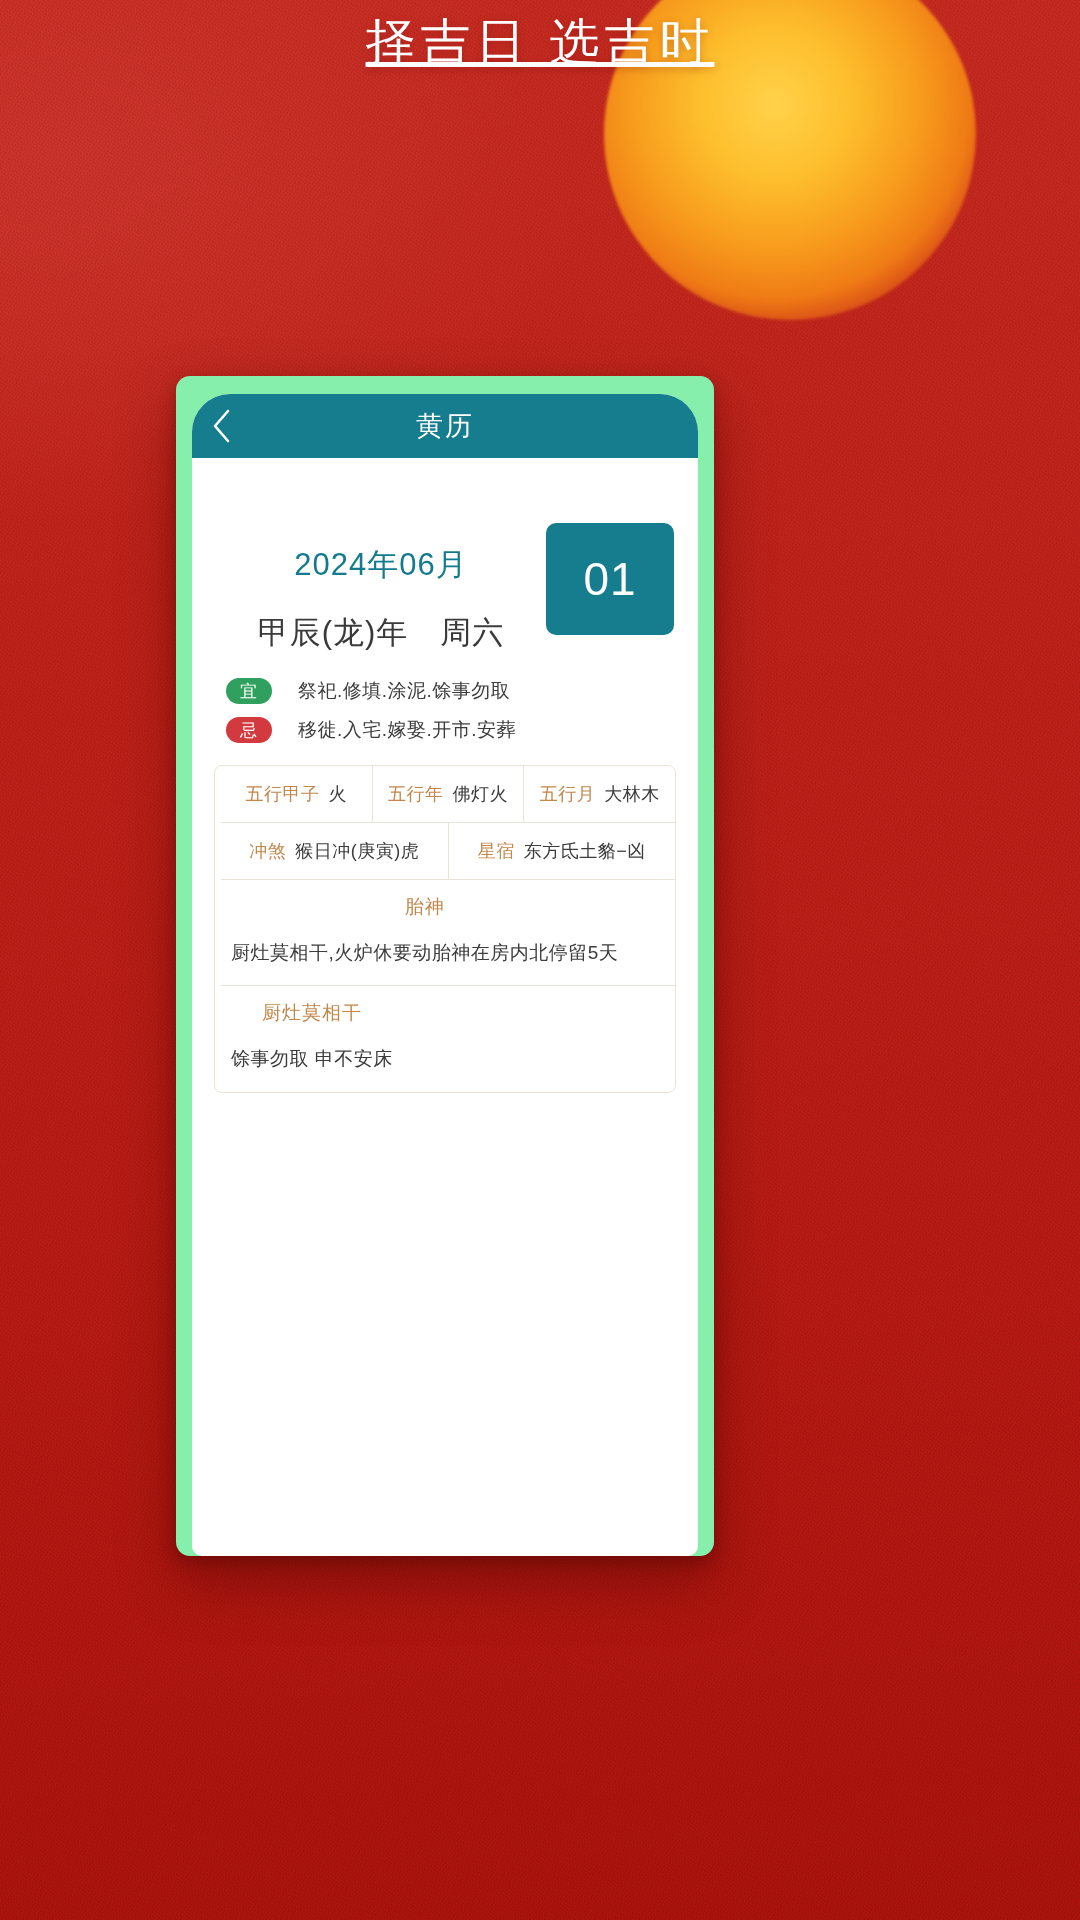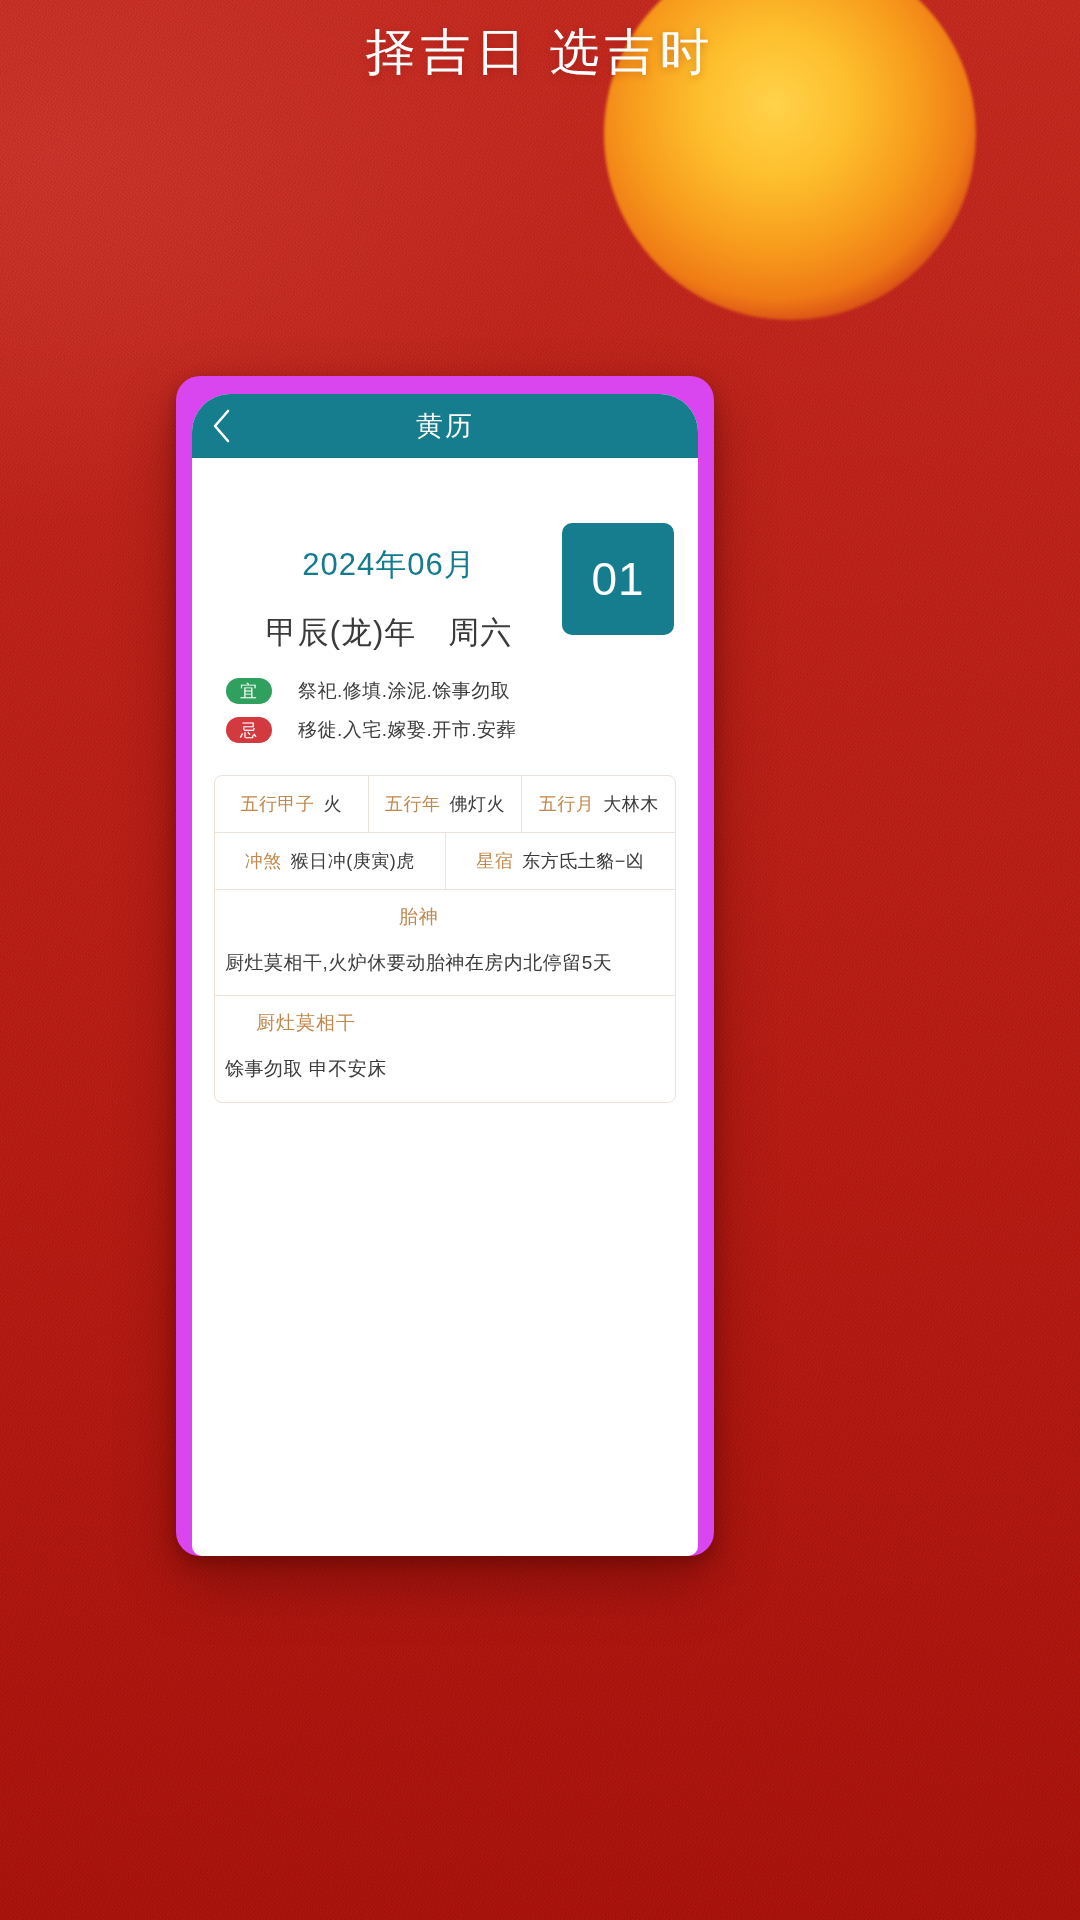--- a/index.html
+++ b/index.html
@@ -37,29 +37,30 @@
   }
 
   
   .headline-wrap{position:absolute;left:0;top:0;width:1080px;text-align:center;}
   #title{
     margin-top:138px;font-size:96px;line-height:1.12;color:#fff;
     font-weight:400;letter-spacing:10px;
     text-shadow:0 2px 10px rgba(110,8,5,.30);
   }
   #subtitle{
-    margin-top:22px;font-size:50px;line-height:1.2;color:#ffffff;
+    margin-top:12px;font-size:50px;line-height:1.2;color:#ffffff;
     font-weight:400;letter-spacing:5px;
     text-shadow:0 2px 8px rgba(110,8,5,.28);
+    text-decoration:underline;
   }
 
   
   #phone{
     position:absolute;left:176px;top:376px;width:538px;height:1180px;
-    background:#d946ef;border-radius:24px;
+    background:#86efac;border-radius:14px;
     box-shadow:0 26px 58px rgba(80,4,2,.45), 0 6px 16px rgba(60,2,2,.35);
     padding:18px 16px 0 16px;box-sizing:border-box;
   }
   #screen{
     width:100%;height:100%;background:#ffffff;
     border-radius:38px 38px 10px 10px;overflow:hidden;position:relative;
   }
 
   
   #appbar{
@@ -78,40 +79,40 @@
 
   
   .date-section{
     display:flex;align-items:center;justify-content:space-between;
     padding:40px 24px 0 24px;box-sizing:border-box;
   }
   .date-left{flex:1;text-align:center;padding-top:46px;}
   #ym{color:#137b8d;font-size:31px;letter-spacing:1px;}
   #ganzhi{color:#3a3a3a;font-size:31px;margin-top:26px;letter-spacing:1px;}
   #daybox{
-    width:112px;height:112px;background:#157d8e;border-radius:10px;
+    width:128px;height:112px;background:#157d8e;border-radius:10px;
     display:flex;align-items:center;justify-content:center;
     color:#fff;font-size:46px;margin-top:6px;flex:none;letter-spacing:1px;
   }
 
   
   .yj{padding:24px 24px 0 34px;}
   .yj-row{display:flex;align-items:center;margin-bottom:13px;}
   .badge{
     width:46px;height:26px;border-radius:13px;color:#fff;font-size:17px;
     display:flex;align-items:center;justify-content:center;flex:none;letter-spacing:1px;
   }
   .badge.yi{background:#2fa05e;}
   .badge.ji{background:#d23a3f;}
   .yj-text{margin-left:26px;color:#3c3c3c;font-size:19px;letter-spacing:.5px;}
 
   
   .info-table{
-    margin:32px 22px 0 22px;border:1px solid #ece3d8;border-radius:8px;
-    overflow:hidden;background:#fff;
+    margin:22px 22px 0 22px;border:1px solid #ece3d8;border-radius:8px;
+    overflow:hidden;background:#fff;padding-left:6px;
   }
   .tr{display:flex;border-bottom:1px solid #ece3d8;}
   .tr:last-child{border-bottom:none;}
   .td{
     flex:1;padding:16px 4px;text-align:center;font-size:18px;color:#3c3c3c;
     border-right:1px solid #ece3d8;letter-spacing:.5px;white-space:nowrap;
   }
   .td:last-child{border-right:none;}
   .lbl{color:#c1874b;margin-right:9px;}
   .block{padding:14px 10px 18px 10px;text-align:center;}

